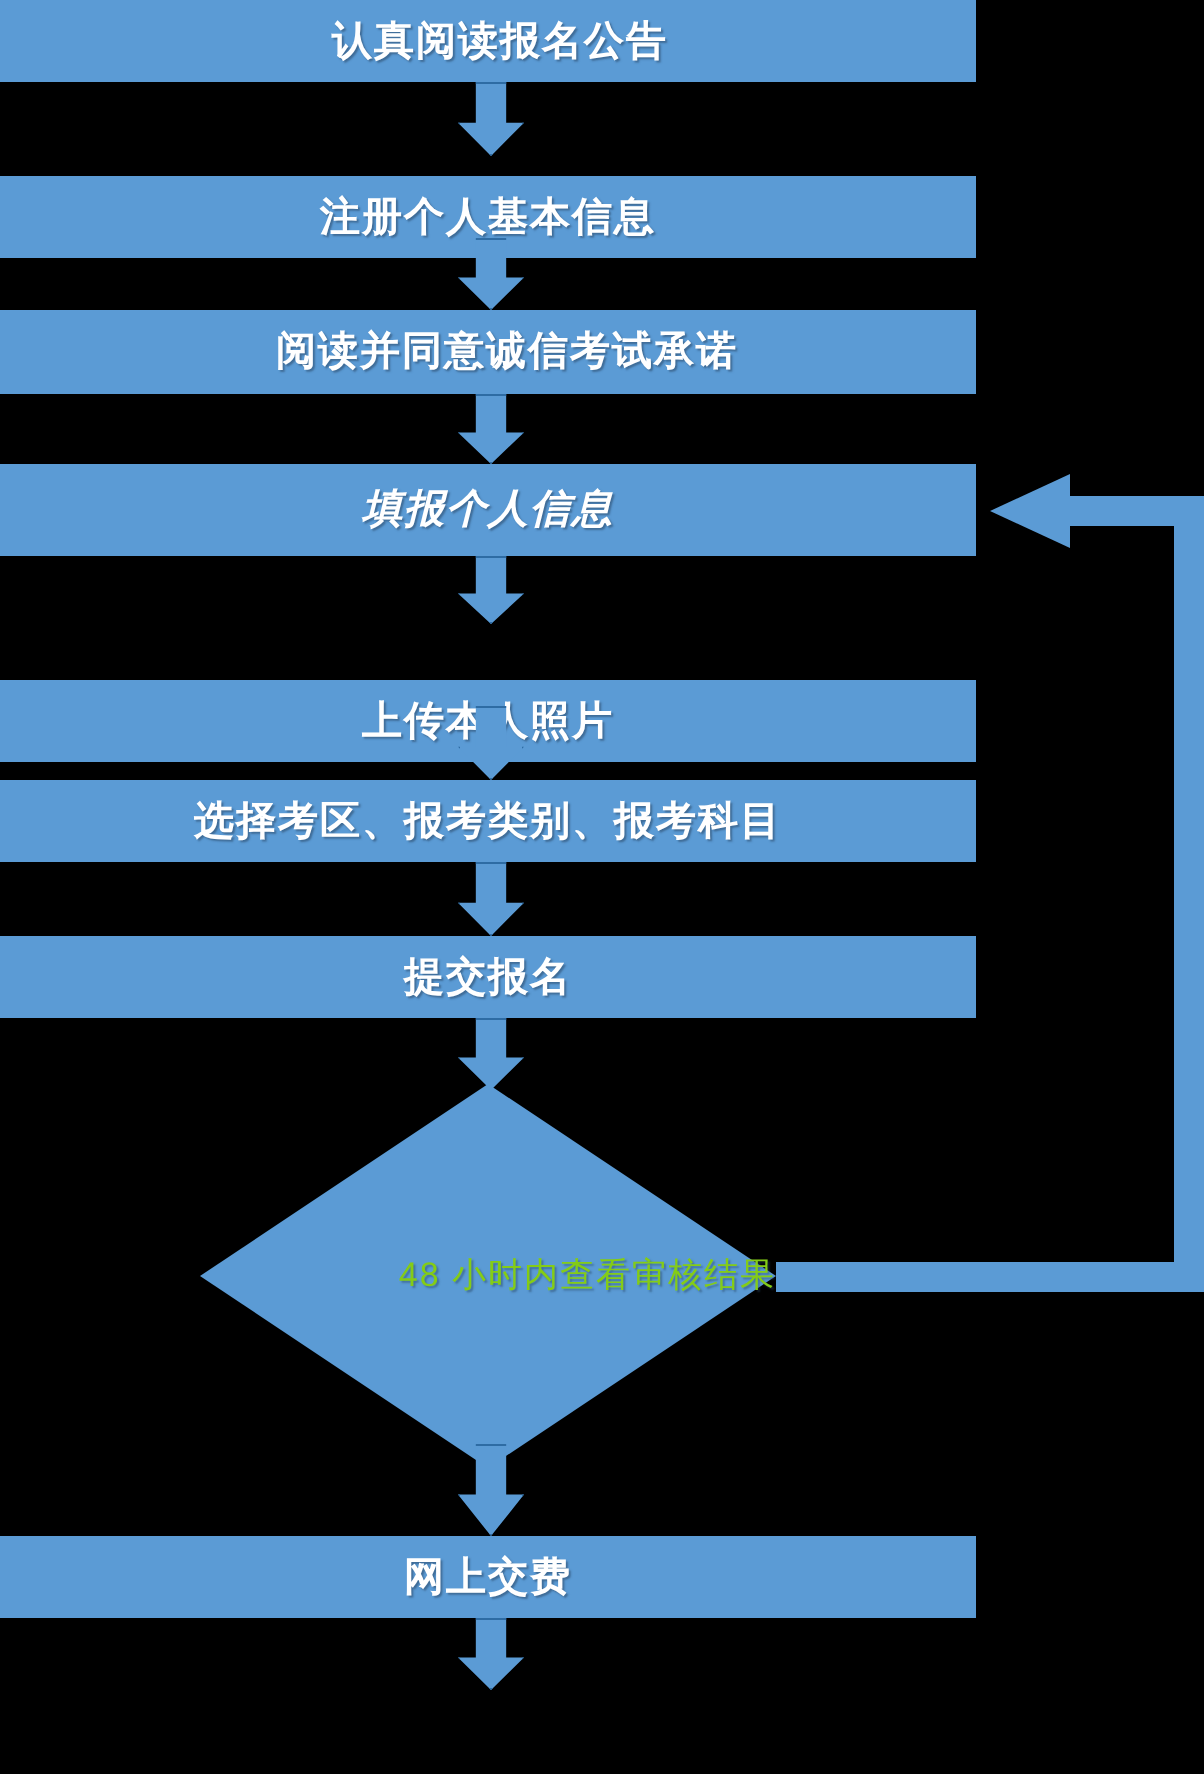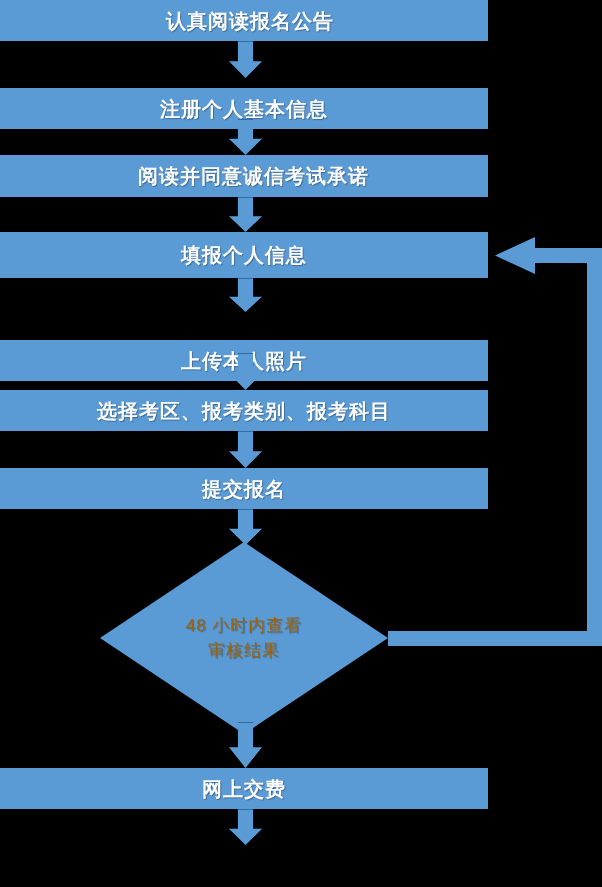--- a/index.html
+++ b/index.html
@@ -30,21 +30,21 @@
     font-size:20px;
     font-weight:bold;
     letter-spacing:1px;
     line-height:1.1;
     text-shadow:1px 1px 1px rgba(40,70,100,.55);
     white-space:nowrap;
   }
   .n1{top:0px;   height:41px;padding-left:12px;}
   .n2{top:64px;  height:41px;margin-top:24px;}
   .n3{top:155px; height:42px;padding-left:19px;}
-  .n4{top:232px; height:46px;}
+  .n4{top:232px; height:46px;font-style:italic;}
   .n5{top:312px; height:41px;margin-top:28px;}
   .n6{top:390px; height:41px;}
   .n7{top:468px; height:41px;}
   .n8{top:768px; height:41px;}
   .n9{top:845px; height:42px;}
 
   
   .diamond-wrap{
     position:absolute;
     left:100px;
@@ -55,24 +55,24 @@
   .diamond-shape{
     position:absolute;
     inset:0;
     background:#5B9BD5;
     clip-path:polygon(50% 0%,100% 50%,50% 100%,0% 50%);
   }
   .diamond-text{
     position:absolute;
     inset:0;
     display:flex;
-    flex-direction:column;
+    flex-direction:row;
     align-items:center;
-    justify-content:center;
-    color:#a16207;
+    justify-content:flex-end;
+    color:#84cc16;
     font-size:17px;
     line-height:1.5;
     letter-spacing:1px;
     text-shadow:1px 1px 1px rgba(40,70,100,.5);
     white-space:nowrap;
   }
 
   
   .arrow-down{
     position:absolute;

